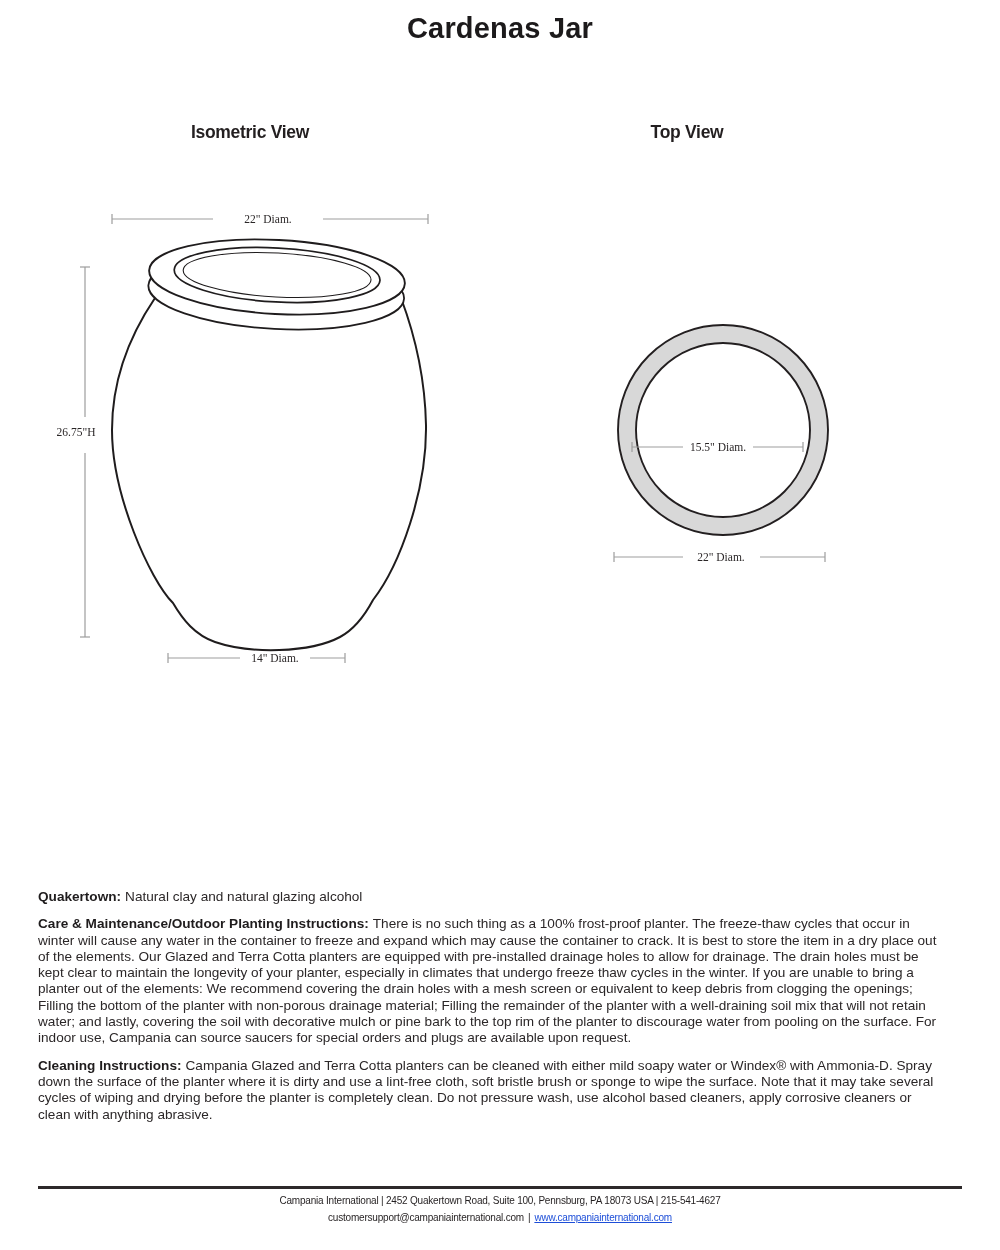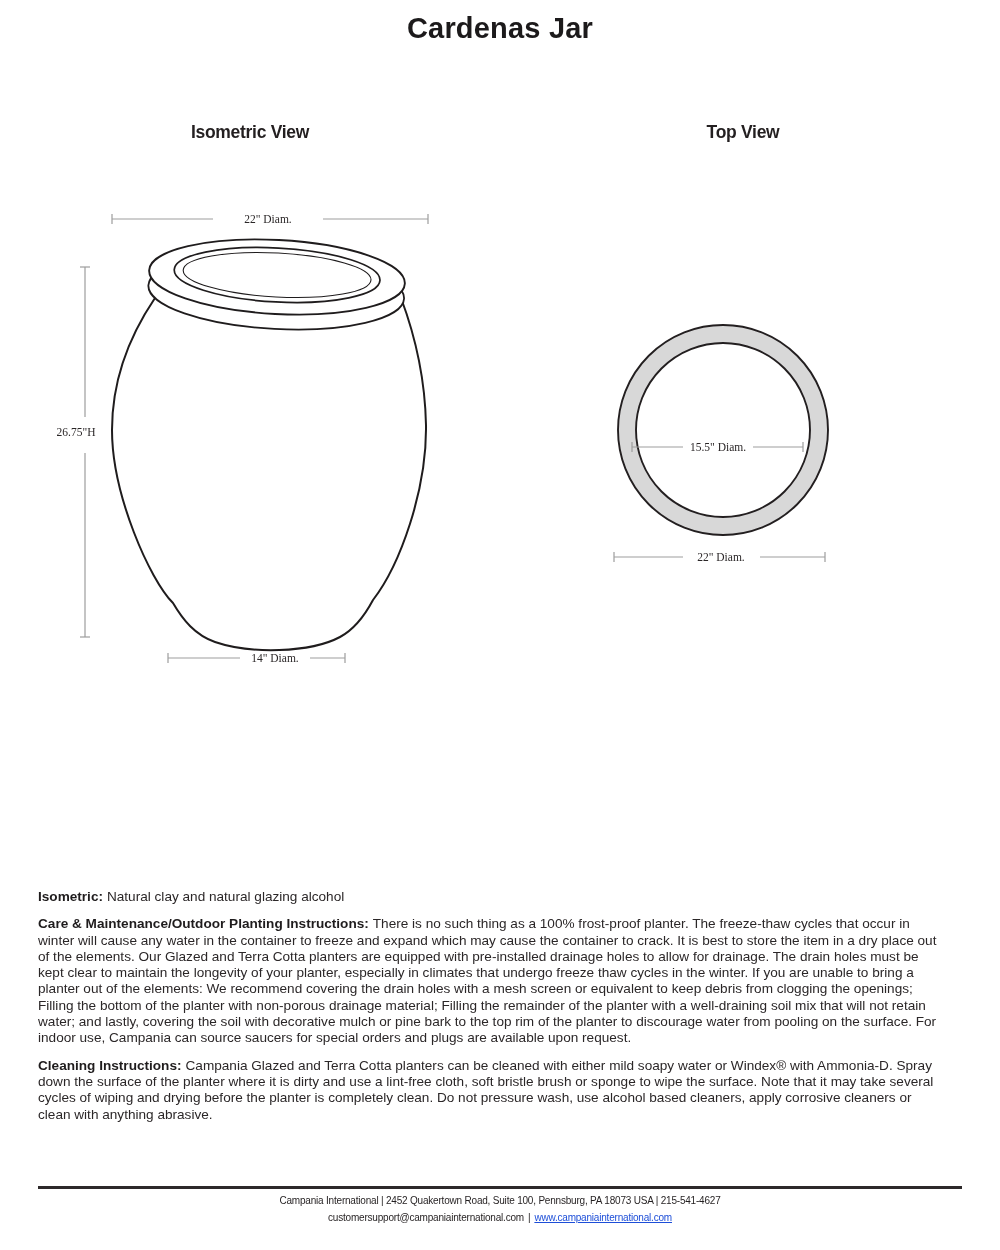--- a/index.html
+++ b/index.html
@@ -3,21 +3,21 @@
 <meta charset="utf-8">
 <style>
   html,body{margin:0;padding:0;background:#ffffff;}
   .page{position:relative;width:1000px;height:1250px;background:#ffffff;overflow:hidden;
         font-family:"Liberation Sans",sans-serif;color:#231f20;}
   h1.title{position:absolute;top:12px;left:0;width:1000px;margin:0;text-align:center;
            font-size:29px;font-weight:bold;letter-spacing:0.2px;color:#1c1a1b;}
   .view-label{position:absolute;top:122px;transform:translateX(-50%);
               font-size:17.5px;font-weight:bold;letter-spacing:-0.3px;color:#231f20;}
   .view-label.iso{left:250px;}
-  .view-label.topv{left:743px;}
+  .view-label.topv{left:687px;}
   .fig{position:absolute;}
   .fig-iso{left:55px;top:195px;width:400px;height:480px;}
   .fig-top{left:588px;top:300px;width:270px;height:290px;}
   svg text{font-family:"Liberation Serif","DejaVu Serif",serif;font-size:11.5px;fill:#2a2627;}
   .specs{position:absolute;left:38px;top:889px;width:906px;font-size:13.6px;line-height:16.3px;
          color:#2b2728;text-align:left;}
   .specs p{margin:0 0 11px 0;}
   .specs .lead{font-weight:bold;margin-right:4px;color:#1f1c1d;}
   .footer-rule{position:absolute;left:38px;top:1186px;width:924px;height:3px;background:#2d292a;}
   .footer{position:absolute;left:0;top:1192px;width:1000px;text-align:center;
@@ -96,21 +96,21 @@
       <line x1="26" y1="252" x2="26" y2="262"></line>
       <line x1="237" y1="252" x2="237" y2="262"></line>
       <line x1="26" y1="257" x2="95" y2="257"></line>
       <line x1="172" y1="257" x2="237" y2="257"></line>
     </g>
     <text x="133" y="261" text-anchor="middle">22" Diam.</text>
   </svg>
 
   <div class="specs">
     <p>
-      <strong class="lead">Isometric:</strong><span>Natural clay and natural glazing alcohol</span>
+      <strong class="lead">Quakertown:</strong><span>Natural clay and natural glazing alcohol</span>
     </p>
     <p>
       <strong class="lead">Care &amp; Maintenance/Outdoor Planting Instructions:</strong><span>There is no such thing as a 100% frost-proof planter. The freeze-thaw cycles that occur in winter will cause any water in the container to freeze and expand which may cause the container to crack. It is best to store the item in a dry place out of the elements. Our Glazed and Terra Cotta planters are equipped with pre-installed drainage holes to allow for drainage. The drain holes must be kept clear to maintain the longevity of your planter, especially in climates that undergo freeze thaw cycles in the winter. If you are unable to bring a planter out of the elements: We recommend covering the drain holes with a mesh screen or equivalent to keep debris from clogging the openings; Filling the bottom of the planter with non-porous drainage material; Filling the remainder of the planter with a well-draining soil mix that will not retain water; and lastly, covering the soil with decorative mulch or pine bark to the top rim of the planter to discourage water from pooling on the surface. For indoor use, Campania can source saucers for special orders and plugs are available upon request.</span>
     </p>
     <p>
       <strong class="lead">Cleaning Instructions:</strong><span>Campania Glazed and Terra Cotta planters can be cleaned with either mild soapy water or Windex® with Ammonia-D. Spray down the surface of the planter where it is dirty and use a lint-free cloth, soft bristle brush or sponge to wipe the surface. Note that it may take several cycles of wiping and drying before the planter is completely clean. Do not pressure wash, use alcohol based cleaners, apply corrosive cleaners or clean with anything abrasive.</span>
     </p>
   </div>
 
   <div class="footer-rule"></div>

